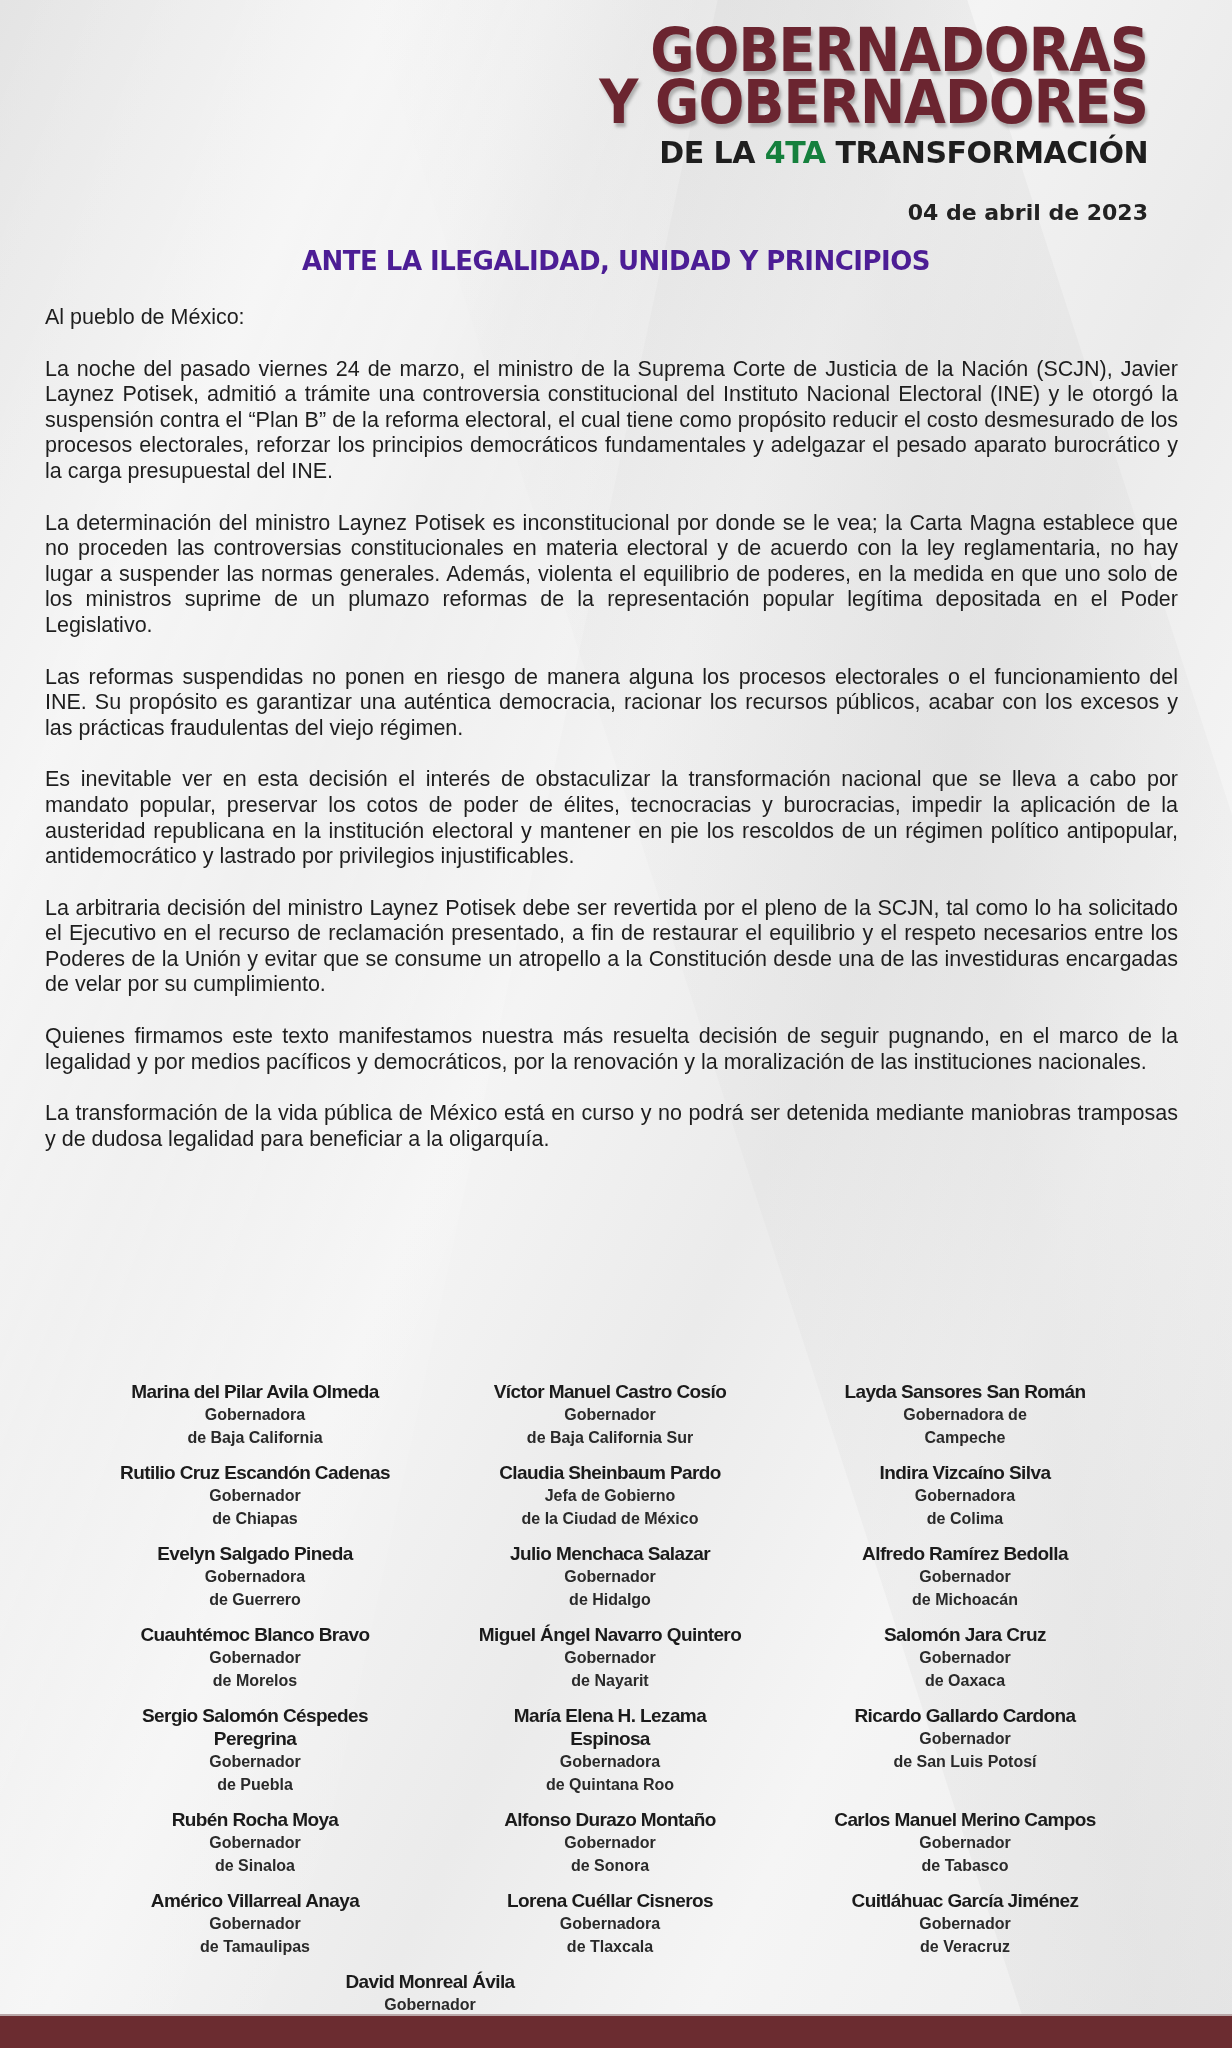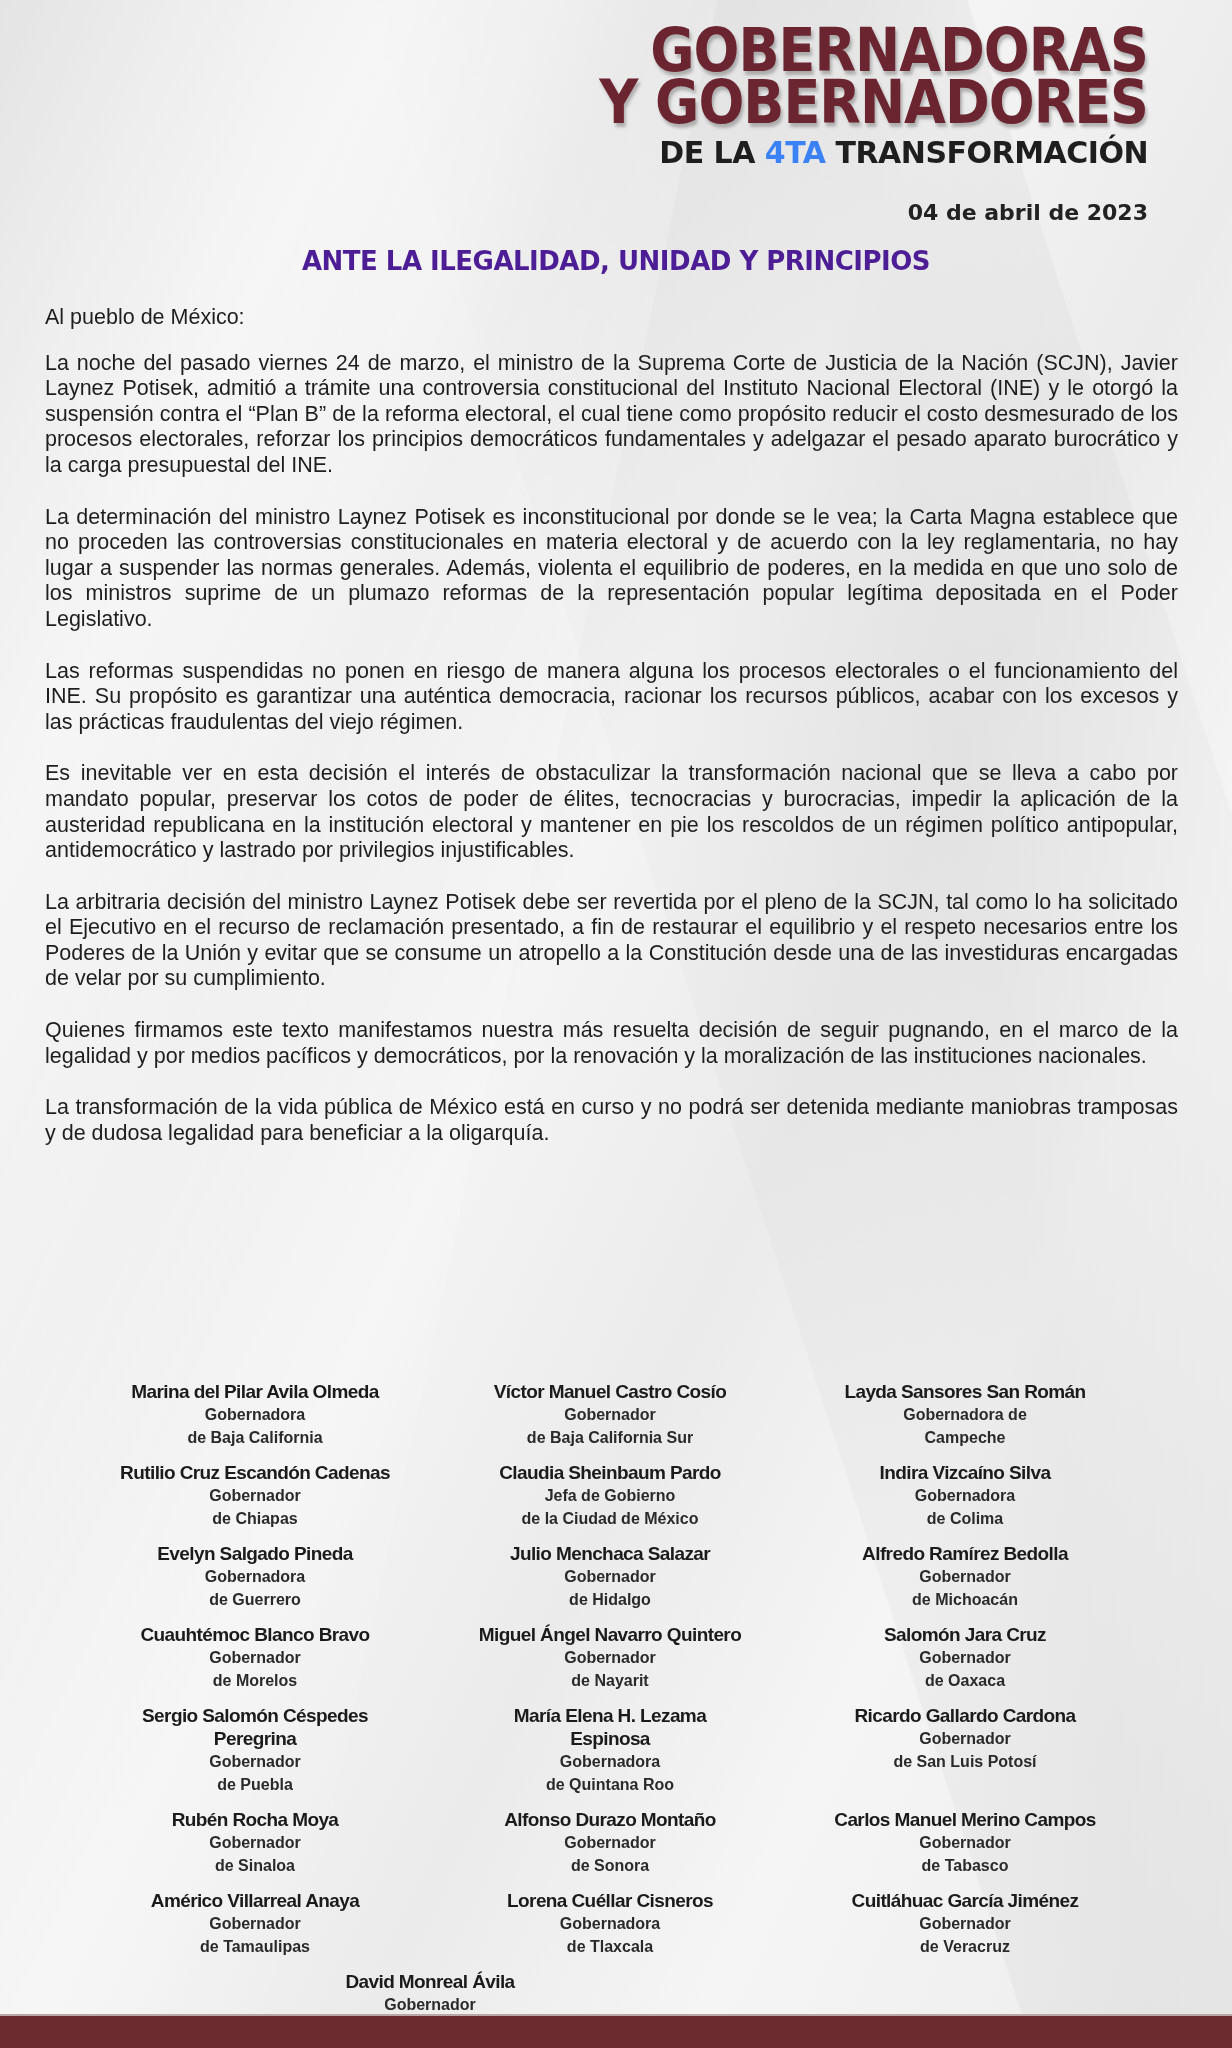--- a/index.html
+++ b/index.html
@@ -49,21 +49,21 @@
     .title-sub {
       margin-top: 10px;
       font-family: "DejaVu Sans", sans-serif;
       font-weight: bold;
       font-size: 30px;
       line-height: 34px;
       color: #1e1e1e;
       letter-spacing: -0.5px;
     }
     .title-sub .accent {
-      color: #3b82f6;
+      color: #15803d;
       margin-top: 48px;
     }
     .date {
       position: absolute;
       right: 84px;
       top: 200px;
       font-family: "DejaVu Sans", sans-serif;
       font-weight: bold;
       font-size: 22px;
       color: #222;
@@ -88,21 +88,21 @@
       font-family: "Liberation Sans", sans-serif;
       font-size: 21.5px;
       line-height: 25.6px;
       color: #1e1e1e;
       text-align: justify;
     }
     .body-text p {
       margin: 0 0 26px 0;
     }
     .body-text p.salutation {
-      margin-bottom: 20px;
+      margin-bottom: 26px;
     }
     .signatures {
       position: absolute;
       left: 80px;
       top: 1380px;
       width: 1060px;
     }
     .sig-grid {
       display: grid;
       grid-template-columns: 350px 350px 350px;

